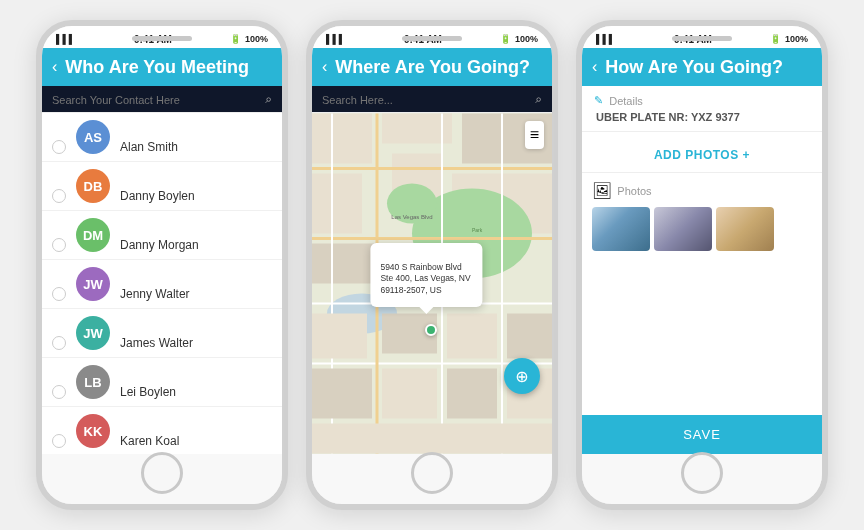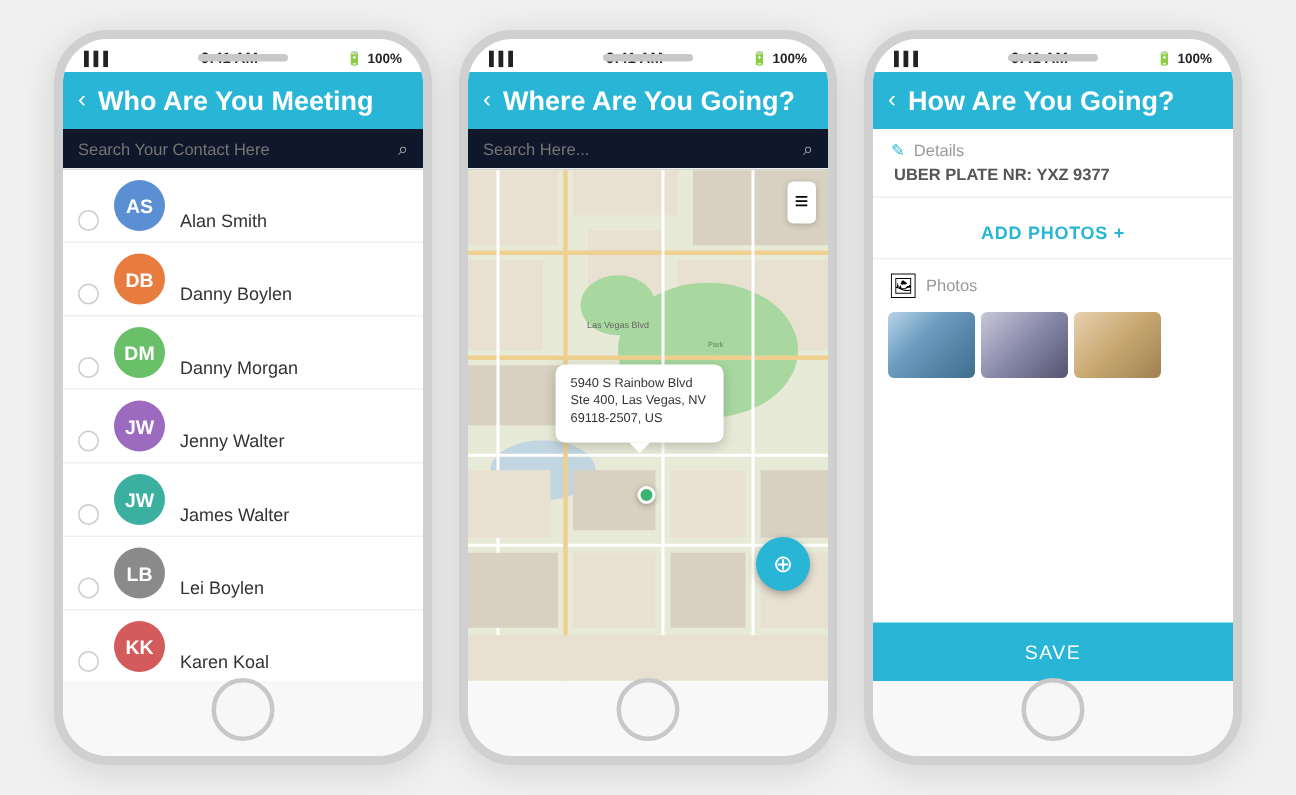--- a/index.html
+++ b/index.html
@@ -189,21 +189,21 @@
       cursor: pointer;
     }
     .location-popup {
       position: absolute;
       top: 38%;
       left: 50%;
       transform: translateX(-55%);
       background: #fff;
       border-radius: 6px;
       box-shadow: 0 2px 8px rgba(0,0,0,0.2);
-      padding: 7px 10px 5px;
+      padding: 19px 10px 5px;
       width: 112px;
     }
     .location-popup::after {
       content: '';
       position: absolute;
       bottom: -7px;
       left: 50%;
       transform: translateX(-50%);
       width: 0;
       height: 0;

